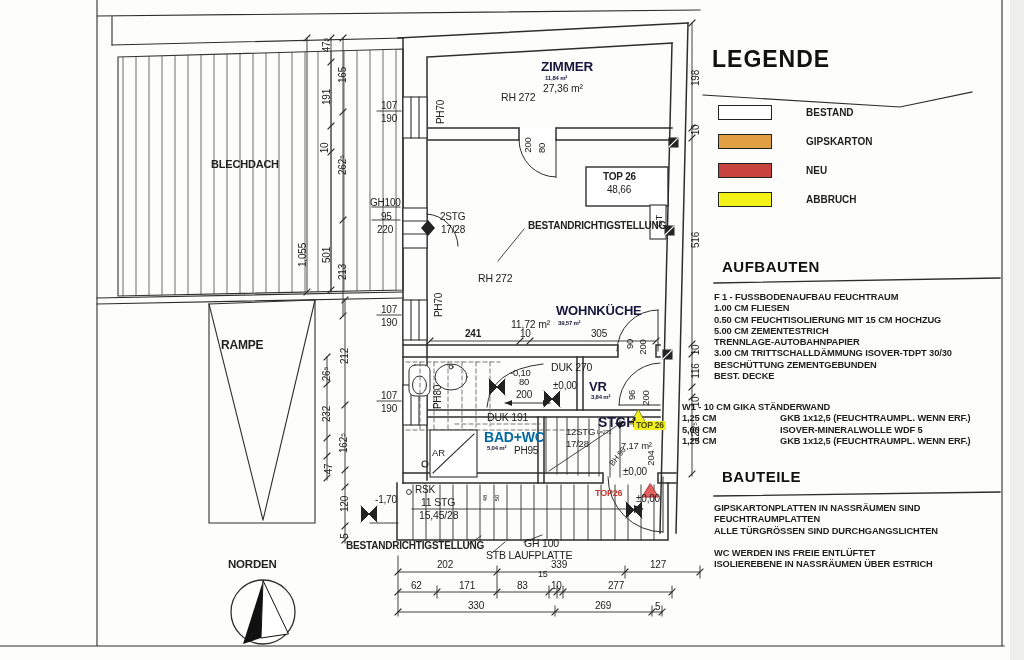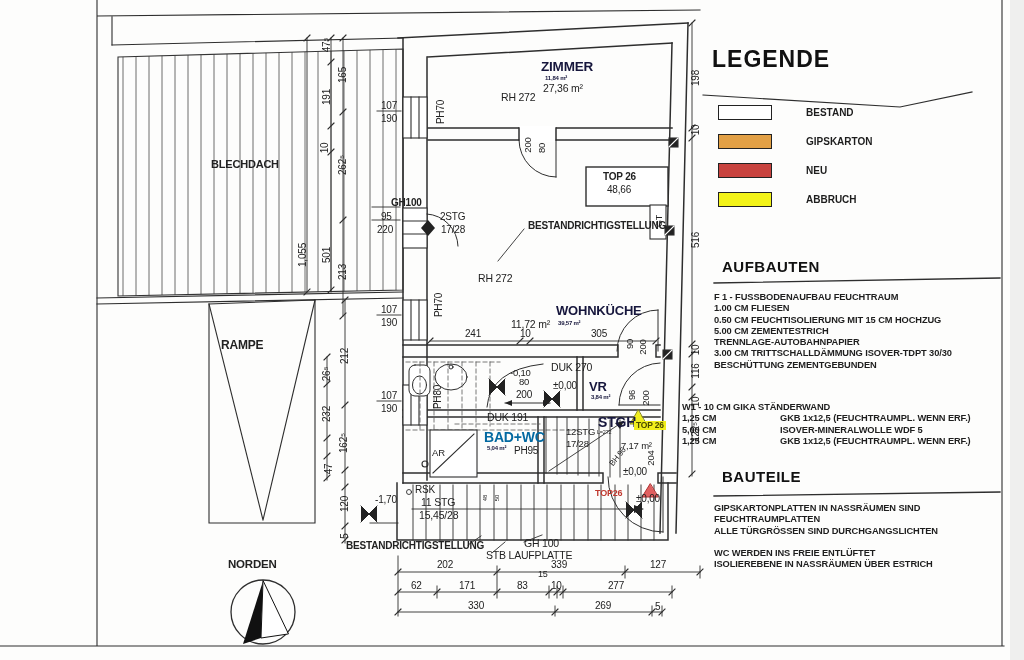--- a/index.html
+++ b/index.html
@@ -192,21 +192,21 @@
       <div class="plbl" style="font-size: 10.5px; font-weight: 400; color: rgb(34, 34, 34); left: 543px; top: 83px;">27,36 m²</div>
       <div class="plbl" style="font-size: 10.5px; font-weight: 400; color: rgb(34, 34, 34); left: 501px; top: 92px;">RH 272</div>
       <div class="plbl" style="font-size: 10px; font-weight: 600; color: rgb(34, 34, 34); left: 603px; top: 172px;">TOP 26</div>
       <div class="plbl" style="font-size: 10px; font-weight: 400; color: rgb(34, 34, 34); left: 607px; top: 185px;">48,66</div>
       <div class="plbl" style="font-size: 9px; font-weight: 400; color: rgb(34, 34, 34); left: 659px; top: 221px; transform: translate(-50%, -50%) rotate(-90deg);">GT</div>
       <div class="plbl" style="font-size: 10px; font-weight: 600; color: rgb(34, 34, 34); left: 528px; top: 221px;">BESTANDRICHTIGSTELLUNG</div>
       <div class="plbl" style="font-size: 10.5px; font-weight: 400; color: rgb(34, 34, 34); left: 478px; top: 273px;">RH 272</div>
       <div class="plbl" style="font-size: 13px; font-weight: 700; color: rgb(22, 22, 60); left: 556px; top: 304px;">WOHNKÜCHE</div>
       <div class="plbl" style="font-size: 6px; font-weight: 700; color: rgb(22, 22, 60); left: 558px; top: 320px;">39,57 m²</div>
       <div class="plbl" style="font-size: 10.5px; font-weight: 400; color: rgb(34, 34, 34); left: 511px; top: 319px;">11,72 m²</div>
-      <div class="plbl" style="font-size: 10px; font-weight: 400; color: rgb(34, 34, 34); left: 465px; top: 329px;">241</div>
+      <div class="plbl" style="font-size: 10px; font-weight: 700; color: rgb(34, 34, 34); left: 465px; top: 329px;">241</div>
       <div class="plbl" style="font-size: 10px; font-weight: 400; color: rgb(34, 34, 34); left: 520px; top: 329px;">10</div>
       <div class="plbl" style="font-size: 10px; font-weight: 400; color: rgb(34, 34, 34); left: 591px; top: 329px;">305</div>
       <div class="plbl" style="font-size: 9.5px; font-weight: 400; color: rgb(34, 34, 34); left: 630px; top: 344px; transform: translate(-50%, -50%) rotate(-90deg);">90</div>
       <div class="plbl" style="font-size: 9.5px; font-weight: 400; color: rgb(34, 34, 34); left: 643px; top: 347px; transform: translate(-50%, -50%) rotate(-90deg);">200</div>
       <div class="plbl" style="font-size: 10.5px; font-weight: 400; color: rgb(34, 34, 34); left: 551px; top: 362px;">DUK 270</div>
       <div class="plbl" style="font-size: 9.5px; font-weight: 400; color: rgb(34, 34, 34); left: 510px; top: 368px;">-0,10</div>
       <div class="plbl" style="font-size: 9.5px; font-weight: 400; color: rgb(34, 34, 34); left: 519px; top: 377px;">80</div>
       <div class="plbl" style="font-size: 10px; font-weight: 400; color: rgb(34, 34, 34); left: 553px; top: 381px;">±0,00</div>
       <div class="plbl" style="font-size: 13px; font-weight: 700; color: rgb(22, 22, 60); left: 589px; top: 380px;">VR</div>
       <div class="plbl" style="font-size: 6px; font-weight: 700; color: rgb(22, 22, 60); left: 591px; top: 394px;">3,84 m²</div>
@@ -267,21 +267,21 @@
       <div class="plbl" style="font-size: 10px; font-weight: 400; color: rgb(34, 34, 34); left: 343px; top: 272px; transform: translate(-50%, -50%) rotate(-90deg);">213</div>
       <div class="plbl" style="font-size: 10px; font-weight: 400; color: rgb(34, 34, 34); left: 345px; top: 356px; transform: translate(-50%, -50%) rotate(-90deg);">212</div>
       <div class="plbl" style="font-size: 10px; font-weight: 400; color: rgb(34, 34, 34); left: 327px; top: 374px; transform: translate(-50%, -50%) rotate(-90deg);">26⁵</div>
       <div class="plbl" style="font-size: 10px; font-weight: 400; color: rgb(34, 34, 34); left: 327px; top: 414px; transform: translate(-50%, -50%) rotate(-90deg);">232</div>
       <div class="plbl" style="font-size: 10px; font-weight: 400; color: rgb(34, 34, 34); left: 344px; top: 443px; transform: translate(-50%, -50%) rotate(-90deg);">162⁵</div>
       <div class="plbl" style="font-size: 10px; font-weight: 400; color: rgb(34, 34, 34); left: 329px; top: 469px; transform: translate(-50%, -50%) rotate(-90deg);">47</div>
       <div class="plbl" style="font-size: 10px; font-weight: 400; color: rgb(34, 34, 34); left: 345px; top: 504px; transform: translate(-50%, -50%) rotate(-90deg);">120</div>
       <div class="plbl" style="font-size: 10px; font-weight: 400; color: rgb(34, 34, 34); left: 345px; top: 536px; transform: translate(-50%, -50%) rotate(-90deg);">5</div>
       <div class="plbl" style="font-size: 10px; font-weight: 400; color: rgb(34, 34, 34); left: 381px; top: 101px;">107</div>
       <div class="plbl" style="font-size: 10px; font-weight: 400; color: rgb(34, 34, 34); left: 381px; top: 114px;">190</div>
-      <div class="plbl" style="font-size: 10px; font-weight: 700; color: rgb(34, 34, 34); left: 370px; top: 198px; padding-left: 21px;">GH100</div>
+      <div class="plbl" style="font-size: 10px; font-weight: 400; color: rgb(34, 34, 34); left: 370px; top: 198px;">GH100</div>
       <div class="plbl" style="font-size: 10px; font-weight: 400; color: rgb(34, 34, 34); left: 381px; top: 212px;">95</div>
       <div class="plbl" style="font-size: 10px; font-weight: 400; color: rgb(34, 34, 34); left: 377px; top: 225px;">220</div>
       <div class="plbl" style="font-size: 10px; font-weight: 400; color: rgb(34, 34, 34); left: 440px; top: 212px;">2STG</div>
       <div class="plbl" style="font-size: 10px; font-weight: 400; color: rgb(34, 34, 34); left: 441px; top: 225px;">17/28</div>
       <div class="plbl" style="font-size: 10px; font-weight: 400; color: rgb(34, 34, 34); left: 381px; top: 305px;">107</div>
       <div class="plbl" style="font-size: 10px; font-weight: 400; color: rgb(34, 34, 34); left: 381px; top: 318px;">190</div>
       <div class="plbl" style="font-size: 10px; font-weight: 400; color: rgb(34, 34, 34); left: 381px; top: 391px;">107</div>
       <div class="plbl" style="font-size: 10px; font-weight: 400; color: rgb(34, 34, 34); left: 381px; top: 404px;">190</div>
       <div class="plbl" style="font-size: 10px; font-weight: 400; color: rgb(34, 34, 34); left: 441px; top: 112px; transform: translate(-50%, -50%) rotate(-90deg);">PH70</div>
       <div class="plbl" style="font-size: 10px; font-weight: 400; color: rgb(34, 34, 34); left: 439px; top: 305px; transform: translate(-50%, -50%) rotate(-90deg);">PH70</div>
@@ -314,20 +314,21 @@
   <div class="rc-title" id="aufbauten-title">AUFBAUTEN</div>
   <div id="f1-block">
 
   <div class="rc-line">F 1 - FUSSBODENAUFBAU FEUCHTRAUM</div>
       <div class="rc-line">1.00 CM FLIESEN</div>
       <div class="rc-line">0.50 CM FEUCHTISOLIERUNG MIT 15 CM HOCHZUG</div>
       <div class="rc-line">5.00 CM ZEMENTESTRICH</div>
       <div class="rc-line">TRENNLAGE-AUTOBAHNPAPIER</div>
       <div class="rc-line">3.00 CM TRITTSCHALLDÄMMUNG ISOVER-TDPT 30/30</div>
       <div class="rc-line">BESCHÜTTUNG ZEMENTGEBUNDEN</div>
+      <div class="rc-line">BEST. DECKE</div>
     </div>
 
   <div id="w1-block">
     <div class="rc-line">W1 - 10 CM GIKA STÄNDERWAND</div>
     <div>
 
     <div class="w1-row">
         <span class="rc-line">1,25 CM</span>
         <span class="rc-line">GKB 1x12,5 (FEUCHTRAUMPL. WENN ERF.)</span>
       </div>

